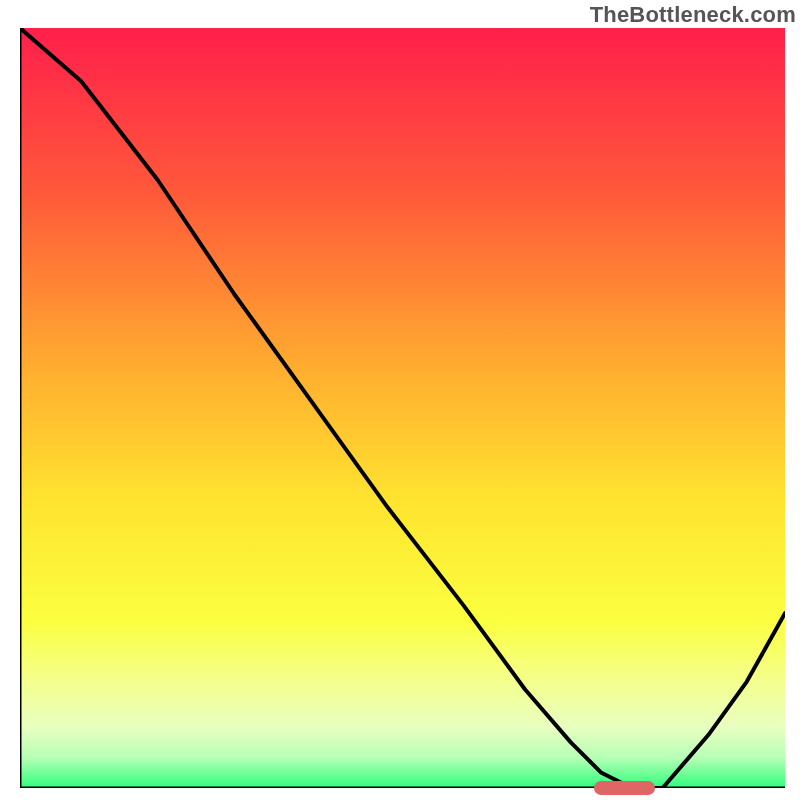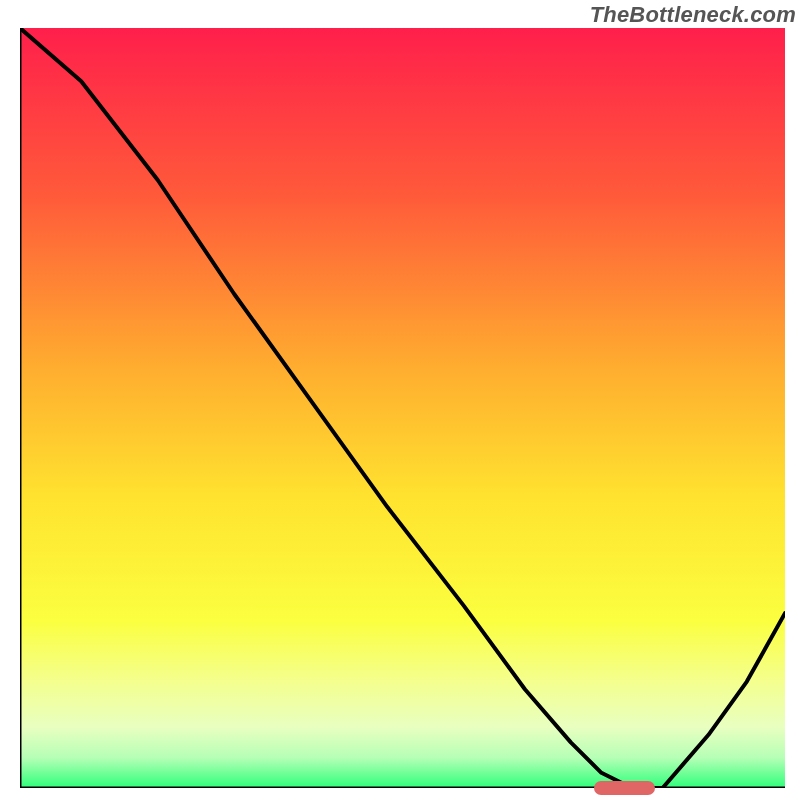--- a/index.html
+++ b/index.html
@@ -7,21 +7,20 @@
     padding: 0;
     width: 800px;
     height: 800px;
     background: #ffffff;
     font-family: Arial, Helvetica, sans-serif;
   }
   .container {
     position: relative;
     width: 800px;
     height: 800px;
-    font-style: italic;
   }
   .watermark {
     position: absolute;
     top: 2px;
     right: 4px;
     font-size: 22px;
     font-weight: bold;
     color: #555555;
     letter-spacing: 0.2px;
     z-index: 10;

